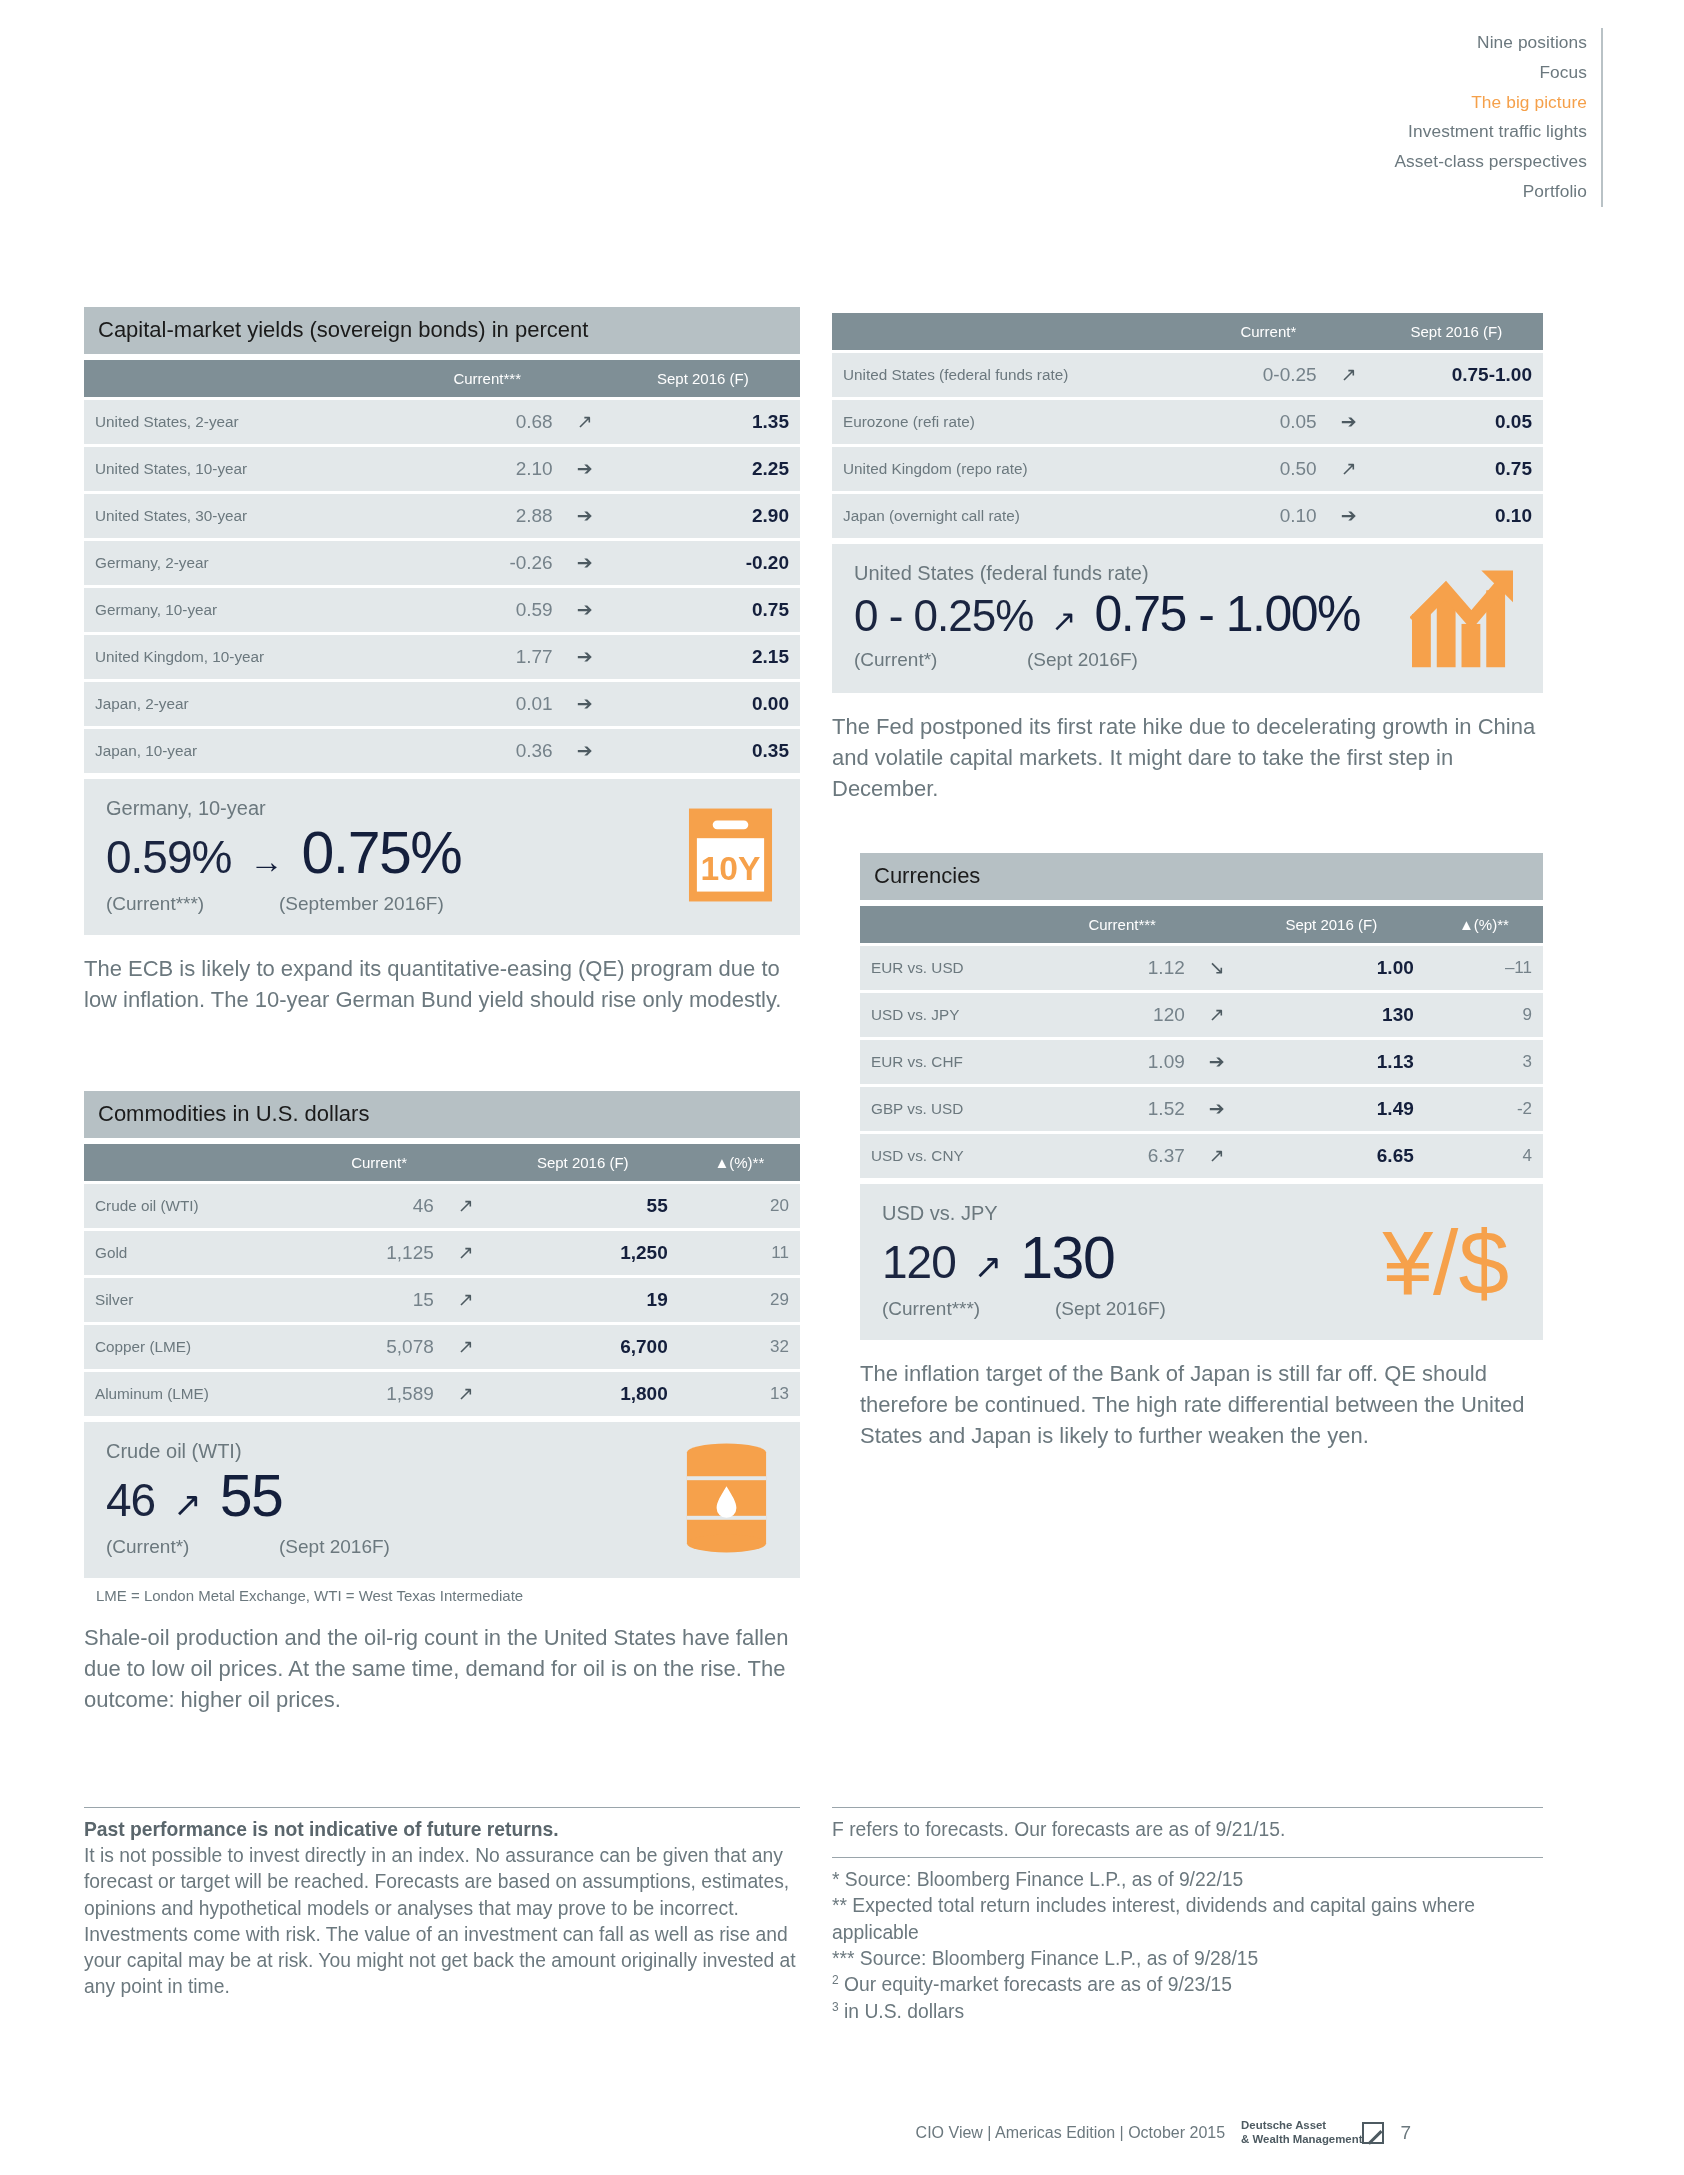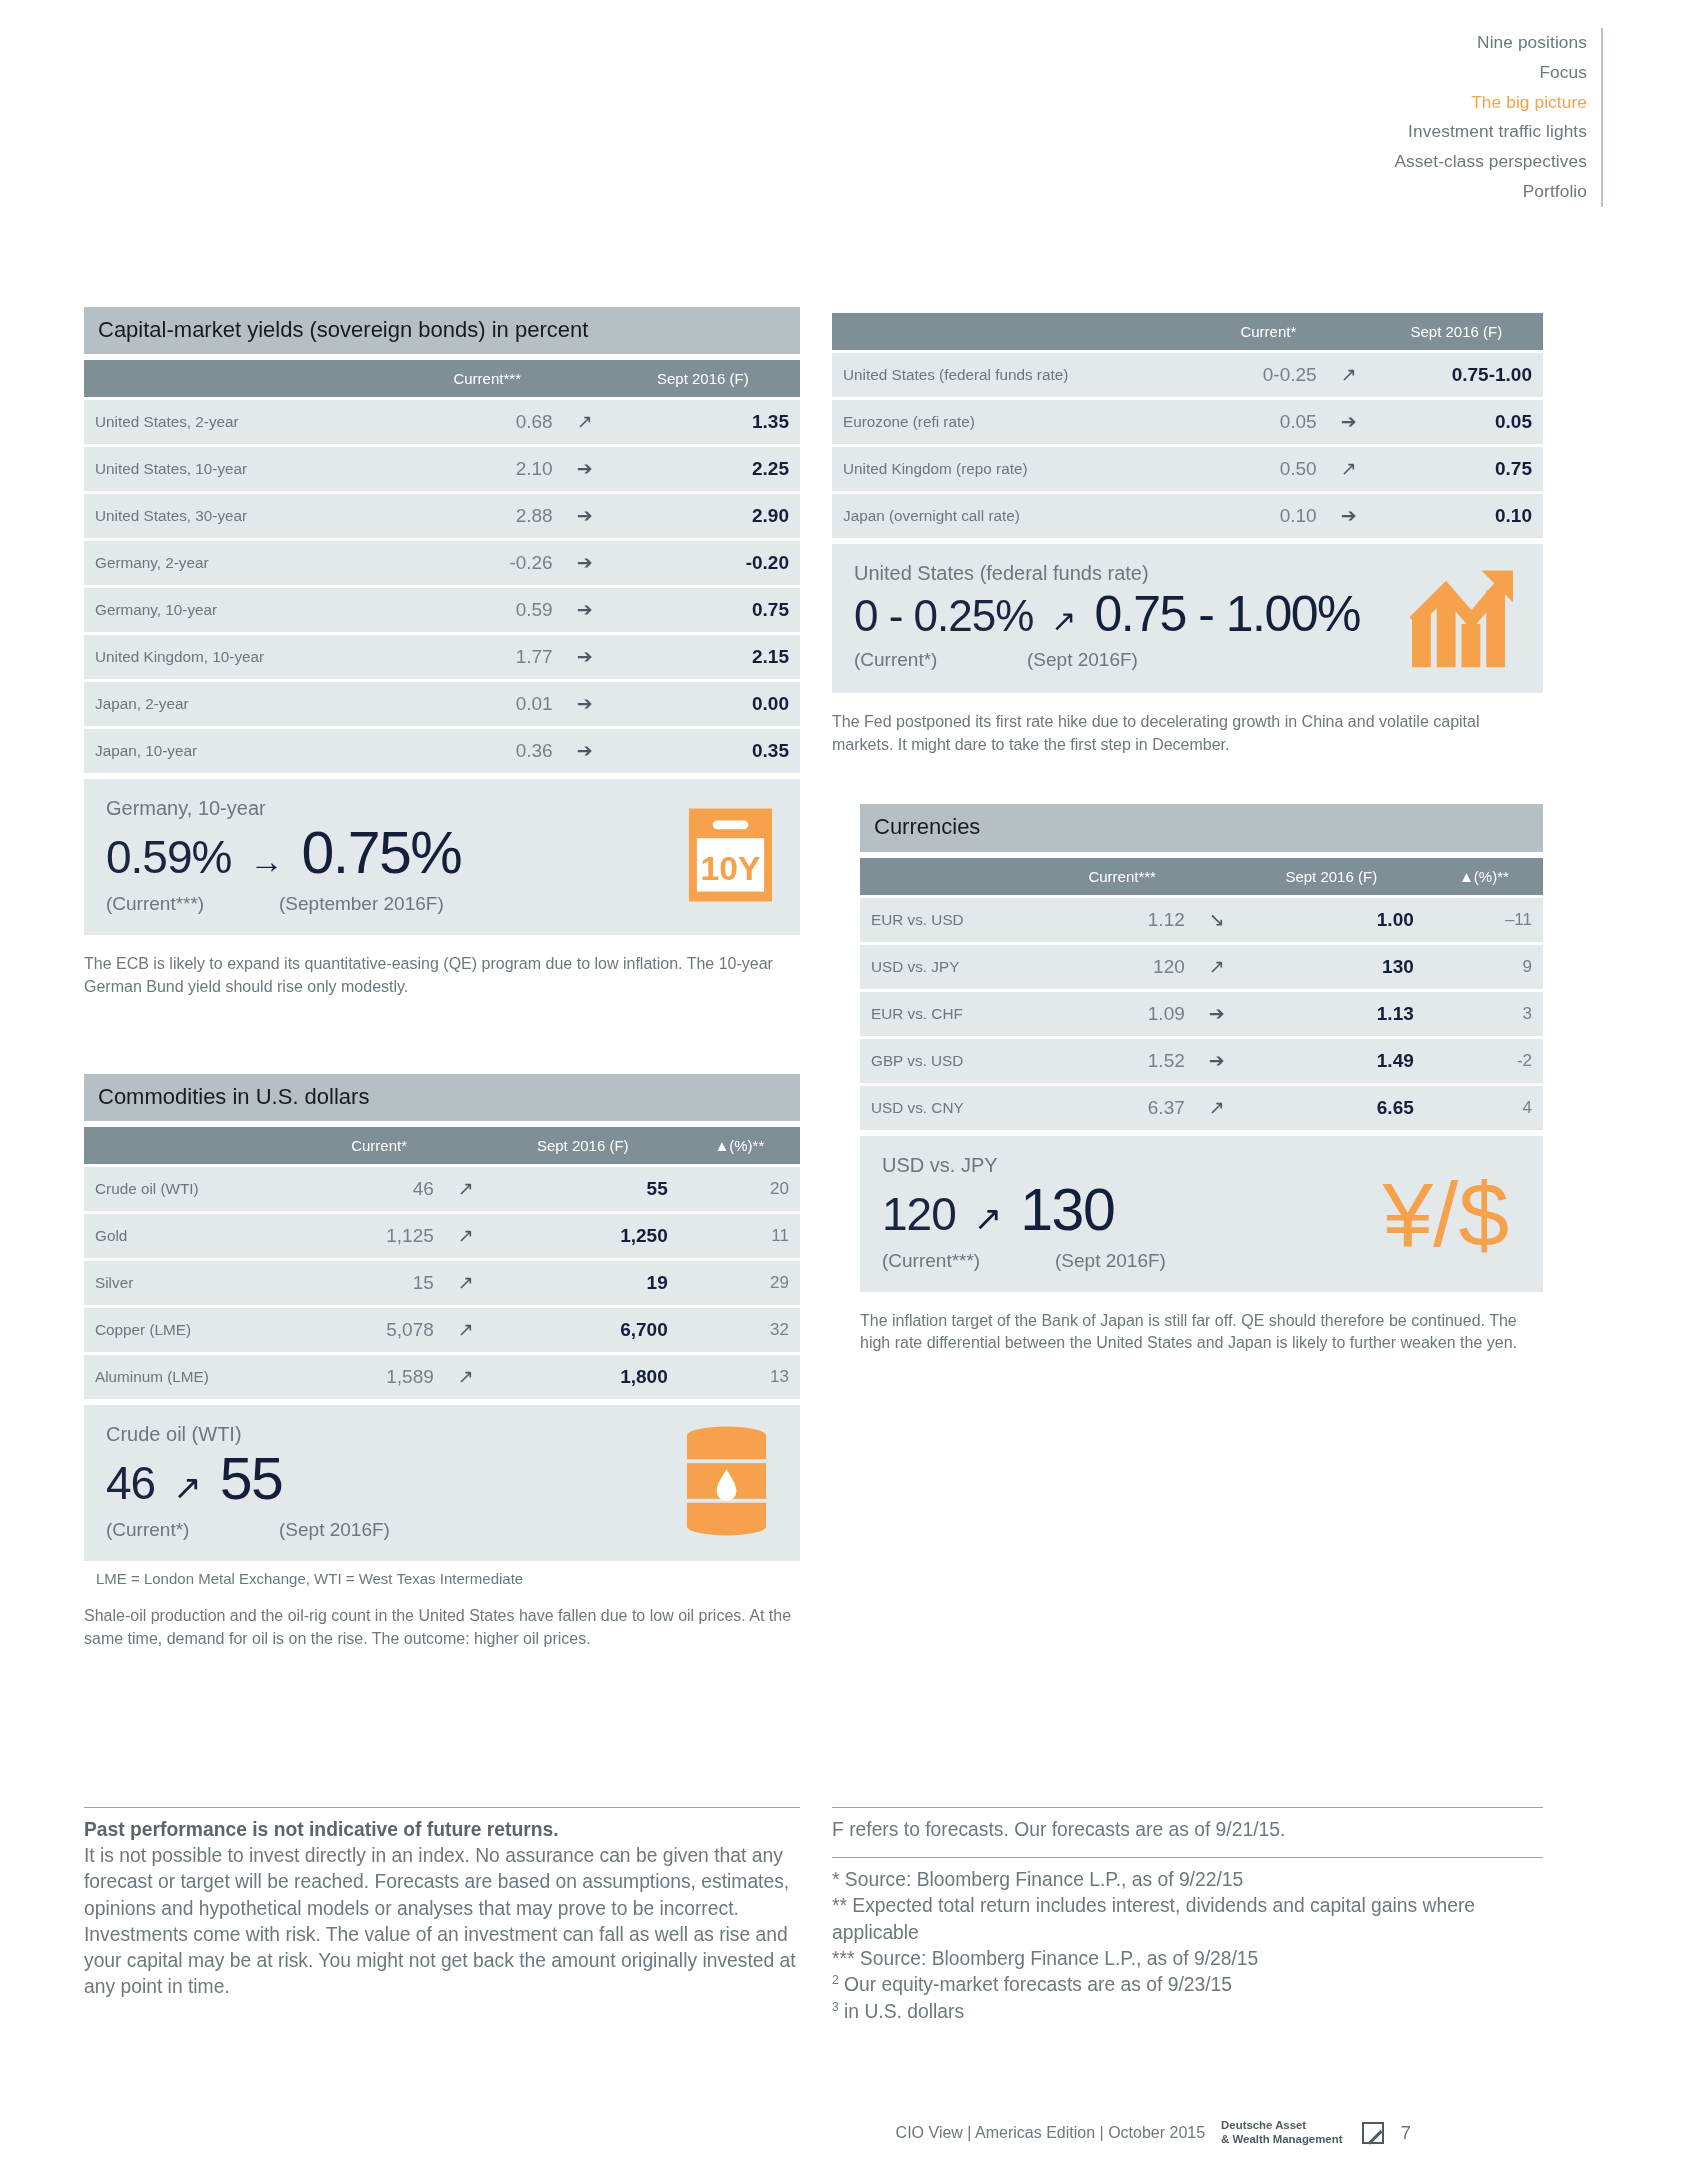--- a/index.html
+++ b/index.html
@@ -125,21 +125,21 @@
   }
   .card .sublabels .s1 { width: 173px; }
   .icon-slot {
     position: absolute;
     right: 26px;
     top: 50%;
     transform: translateY(-50%);
   }
 
   .para {
-    font-size: 16px;
+    font-size: 22px;
     line-height: 1.42;
     color: #6b787e;
     margin-top: 18px;
   }
   .smallnote {
     font-size: 15px;
     color: #6b787e;
     margin-top: 9px;
     padding-left: 12px;
   }
@@ -155,21 +155,21 @@
   .pagefoot {
     position: absolute;
     right: 81px;
     bottom: 28px;
     display: flex;
     align-items: center;
     gap: 16px;
     font-size: 16px;
     color: #6b787e;
   }
-  .db-logo { display: flex; align-items: center; gap: 20px; }
+  .db-logo { display: flex; align-items: center; gap: 0; }
   .db-logo .dbtxt { font-size: 11.4px; line-height: 1.22; color: #4d5a61; font-weight: bold; }
   .db-mark {
     width: 22px; height: 22px;
     border: 2.5px solid #4d5a61;
     position: relative;
   }
   .db-mark:after {
     content: "";
     position: absolute;
     left: 2px; top: 12px;

